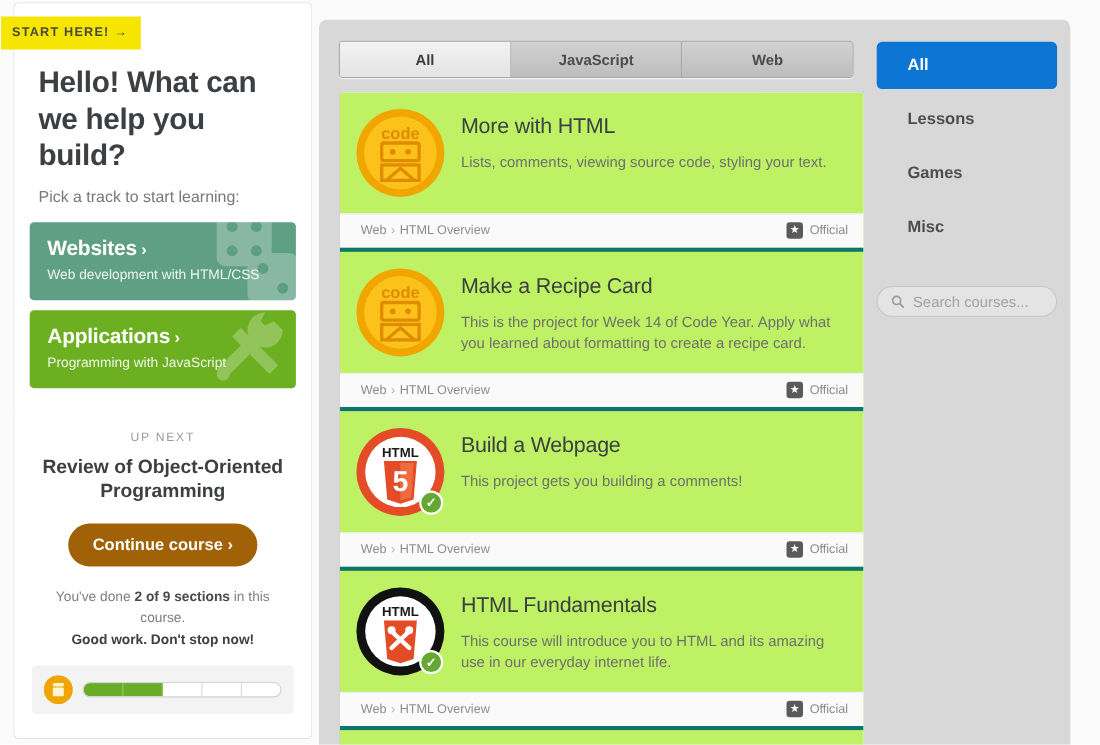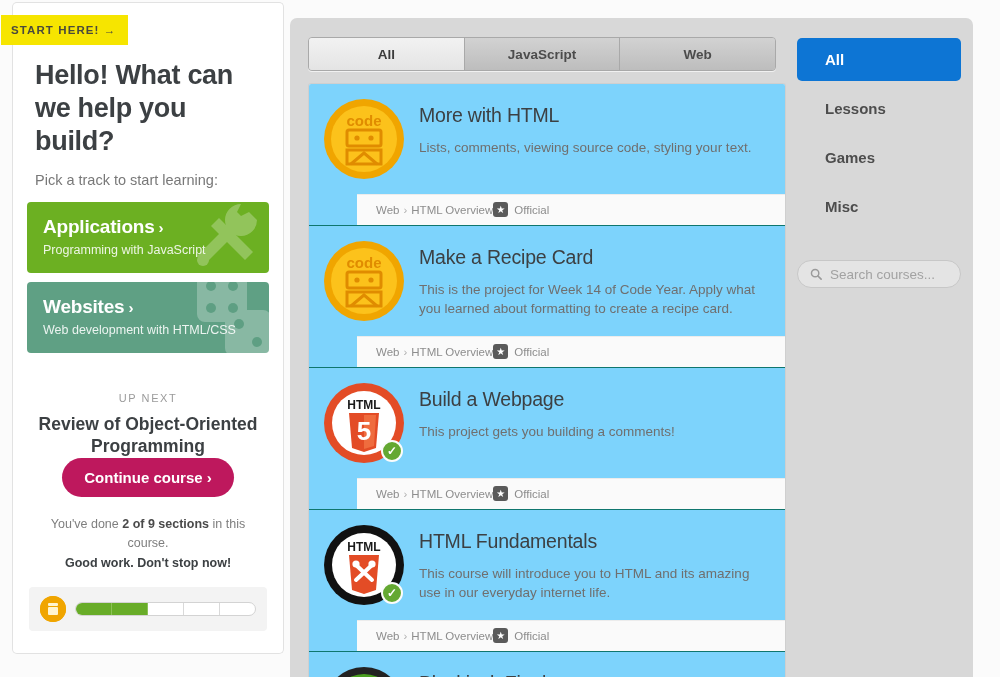--- a/index.html
+++ b/index.html
@@ -54,22 +54,22 @@
   .track-b { background: #5fa084; }
   .track-title { font-size: 19px; font-weight: bold; letter-spacing: -0.2px; position: relative; z-index: 2; }
   .track-title .chev { font-weight: bold; font-size: 15px; margin-left: 4px; }
   .track-desc { font-size: 12.5px; margin-top: 5px; color: rgba(255,255,255,.88); position: relative; z-index: 2; }
   .track-art { position: absolute; right: -6px; top: -16px; z-index: 1; opacity: .26; }
 
   .next-card { border-radius: 0 0 5px 5px; border-top: none; padding: 18px 16px 22px 16px; text-align: center; }
   .up-next-label { font-size: 11px; letter-spacing: 1.6px; color: #9b9b9b; font-weight: normal; }
   .next-title { margin-top: 10px; font-size: 17.5px; font-weight: bold; color: #3c4043; line-height: 1.25; }
   .continue-btn {
-    display: inline-block; 
-    background: #be185d; color: #fff;
+    display: inline-block; margin-top: 18px;
+    background: #a16207; color: #fff;
     font-size: 15px; font-weight: bold;
     padding: 11px 22px; border-radius: 22px;
     border: none; cursor: pointer;
     font-family: "Liberation Sans", sans-serif;
   }
   .sections-line { margin-top: 18px; font-size: 12.5px; color: #7e7e7e; line-height: 1.55; }
   .sections-line b { color: #4a4a4a; }
   .encourage { font-size: 12.5px; color: #3c4043; font-weight: bold; }
   .progress-wrap {
     margin-top: 14px; background: #f3f3f3; border-radius: 4px;
@@ -116,41 +116,40 @@
   .cards {
     position: absolute; left: 18px; top: 65px;
     width: 478px; height: 594px;
     background: #fcfcfc;
     border: 1px solid #cfcfcf;
     border-bottom: none;
     border-radius: 3px 3px 0 0;
     overflow: hidden;
   }
   .course {
-    border-bottom: 1px solid #0f766e;
-    background: #7dd3fc;
+    border-bottom: 4px solid #0f766e;
+    background: #bef264;
   }
   .course-body { display: flex; padding: 14px 16px 14px 14px; gap: 14px; align-items: flex-start; }
   .badge-wrap { position: relative; flex: 0 0 82px; height: 82px; }
   .badge-circ { width: 82px; height: 82px; border-radius: 50%; position: relative; }
   .check {
     position: absolute; right: 2px; bottom: 2px;
     width: 22px; height: 22px; border-radius: 50%;
     background: #64a832; border: 2px solid #fcfcfc;
     color: #fff; font-size: 12px; line-height: 19px; text-align: center; font-weight: bold;
   }
   .course-text { padding-top: 6px; }
   .course-title { font-size: 19.5px; font-weight: normal; color: #3c4043; letter-spacing: -0.2px; }
   .course-desc { margin-top: 11px; font-size: 13.5px; color: #6f6f6f; line-height: 1.42; max-width: 352px; }
   .course-foot {
-    display: flex; align-items: center; justify-content: flex-start;
+    display: flex; align-items: center; justify-content: space-between;
     padding: 7px 14px 8px 19px;
     border-top: 1px solid #ececec;
     background: #fafafa;
-    margin-left: 48px;
   }
   .crumb { font-size: 11.5px; color: #8d8d8d; }
   .crumb .sep { margin: 0 4px; color: #b0b0b0; }
   .official { display: flex; align-items: center; gap: 6px; font-size: 11.5px; color: #8d8d8d; }
   .star-box {
     width: 15px; height: 15px; border-radius: 3px; background: #5a5a5a;
     color: #fff; font-size: 10px; line-height: 15px; text-align: center;
   }
 
   
@@ -180,51 +179,51 @@
 <div id="root">
 
   <div class="left-col">
 
     <div class="panel-card hero-card">
       <div class="start-here">START HERE! →</div>
       <div class="hero-title">Hello! What can we help you build?</div>
       <div class="hero-sub">Pick a track to start learning:</div>
 
       <div class="track-list">
-        <div class="track track-a">
-          <svg class="track-art" width="96" height="96" viewBox="0 0 96 96">
-            <g fill="#ffffff">
-              <path d="M18 70 L58 30 L66 38 L26 78 Z"></path>
-              <path d="M62 18 a16 16 0 1 0 16 16 l-8 -8 -8 4 -4 -4 4 -8 z"></path>
-              <path d="M74 66 L40 32 L32 40 L66 74 Z"></path>
-              <circle cx="24" cy="74" r="6"></circle>
-            </g>
-          </svg>
-          <div class="track-title"><span>Applications</span><span class="chev">›</span></div>
-          <div class="track-desc">Programming with JavaScript</div>
-        </div>
-
         <div class="track track-b">
           <svg class="track-art" width="96" height="96" viewBox="0 0 96 96">
             <g fill="#ffffff">
               <rect x="18" y="6" width="50" height="50" rx="8"></rect>
               <rect x="46" y="44" width="46" height="46" rx="8"></rect>
             </g>
             <g fill="#5fa084">
               <circle cx="32" cy="20" r="5"></circle>
                 <circle cx="54" cy="20" r="5"></circle>
               <circle cx="32" cy="42" r="5"></circle>
                 <circle cx="54" cy="42" r="5"></circle>
               <circle cx="60" cy="58" r="5"></circle>
                 <circle cx="78" cy="76" r="5"></circle>
             </g>
           </svg>
           <div class="track-title"><span>Websites</span><span class="chev">›</span></div>
           <div class="track-desc">Web development with HTML/CSS</div>
         </div>
+
+        <div class="track track-a">
+          <svg class="track-art" width="96" height="96" viewBox="0 0 96 96">
+            <g fill="#ffffff">
+              <path d="M18 70 L58 30 L66 38 L26 78 Z"></path>
+              <path d="M62 18 a16 16 0 1 0 16 16 l-8 -8 -8 4 -4 -4 4 -8 z"></path>
+              <path d="M74 66 L40 32 L32 40 L66 74 Z"></path>
+              <circle cx="24" cy="74" r="6"></circle>
+            </g>
+          </svg>
+          <div class="track-title"><span>Applications</span><span class="chev">›</span></div>
+          <div class="track-desc">Programming with JavaScript</div>
+        </div>
       </div>
     </div>
 
     <div class="panel-card next-card">
       <div class="up-next-label">UP NEXT</div>
       <div class="next-title">Review of Object-Oriented Programming</div>
       <button class="continue-btn">Continue course ›</button>
       <div class="sections-line">
         <span>You've done </span><b>2 of 9 sections</b><span> in this course.</span>
         <div class="encourage">Good work. Don't stop now!</div>

